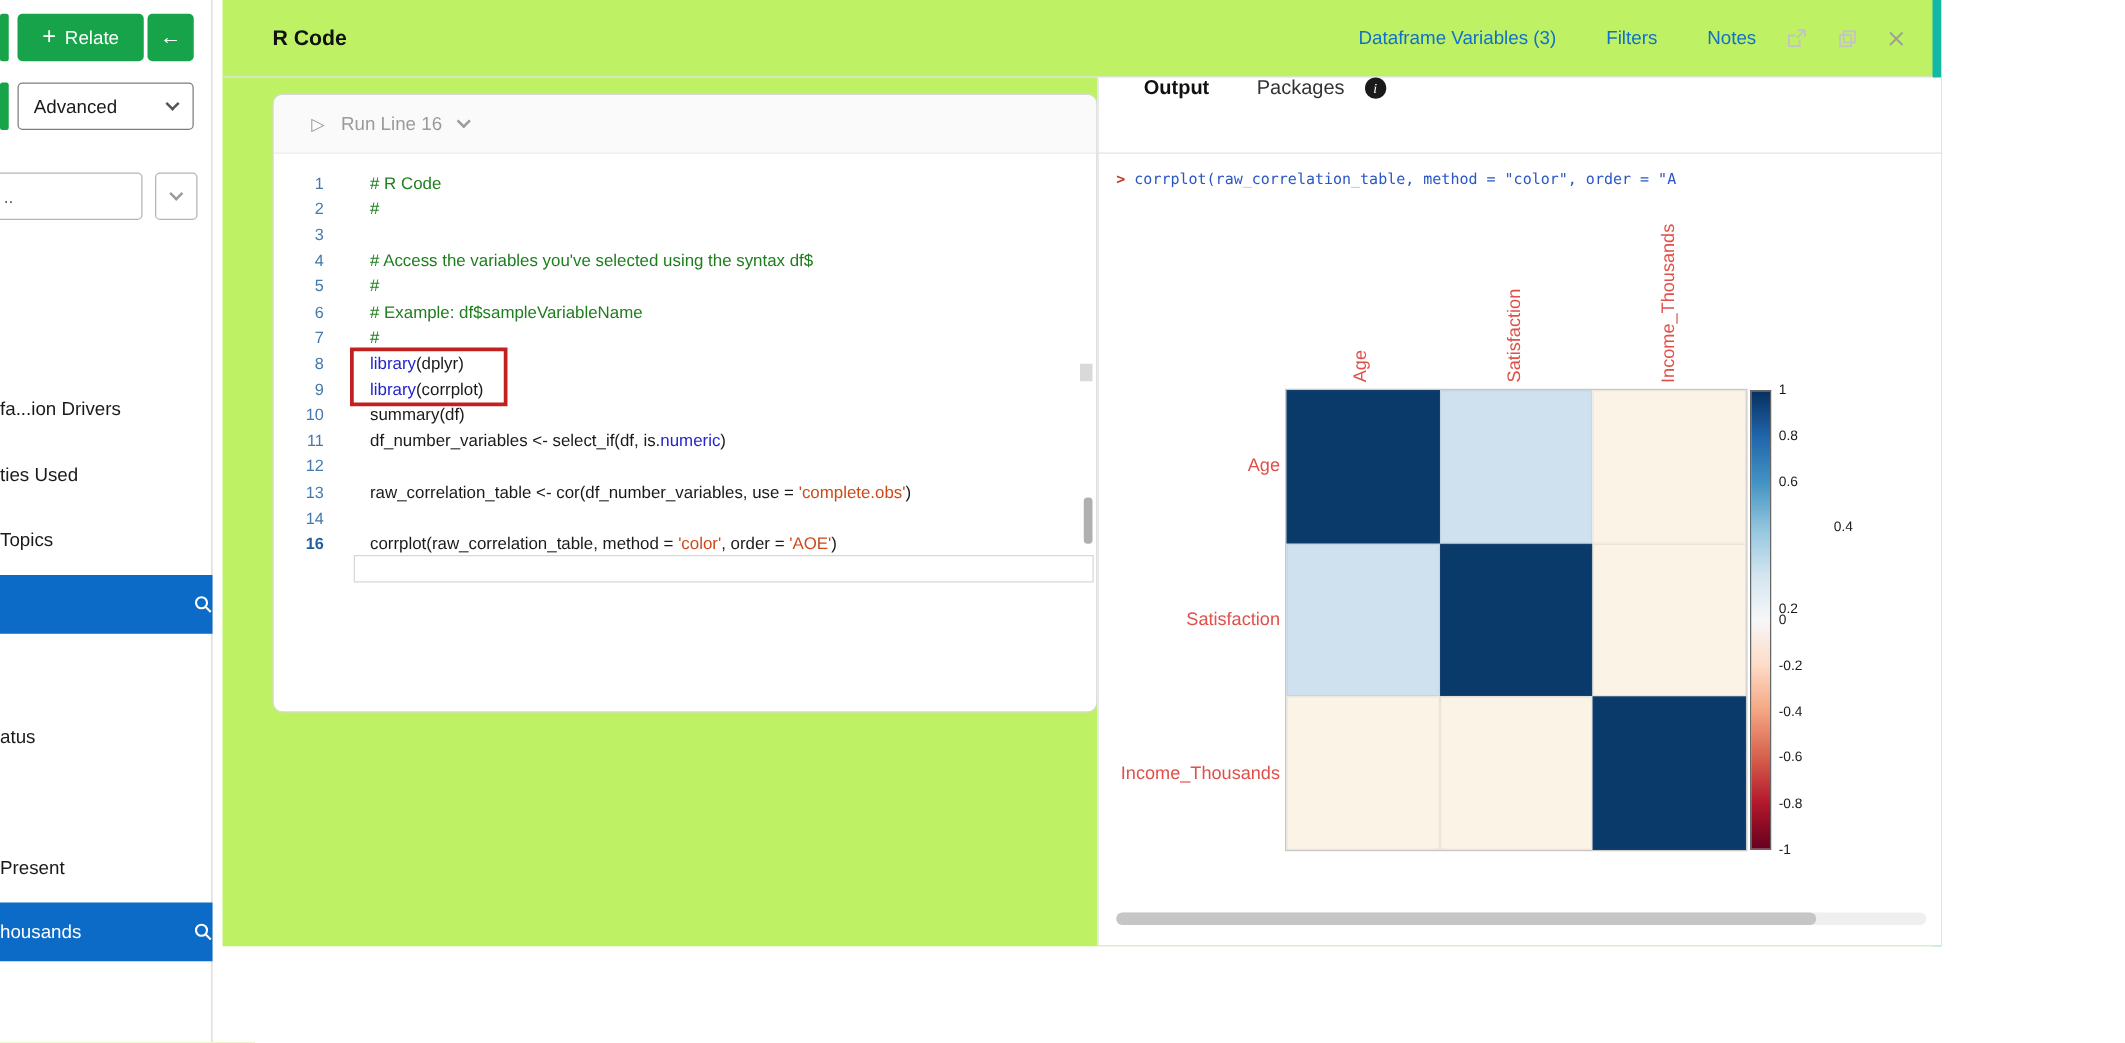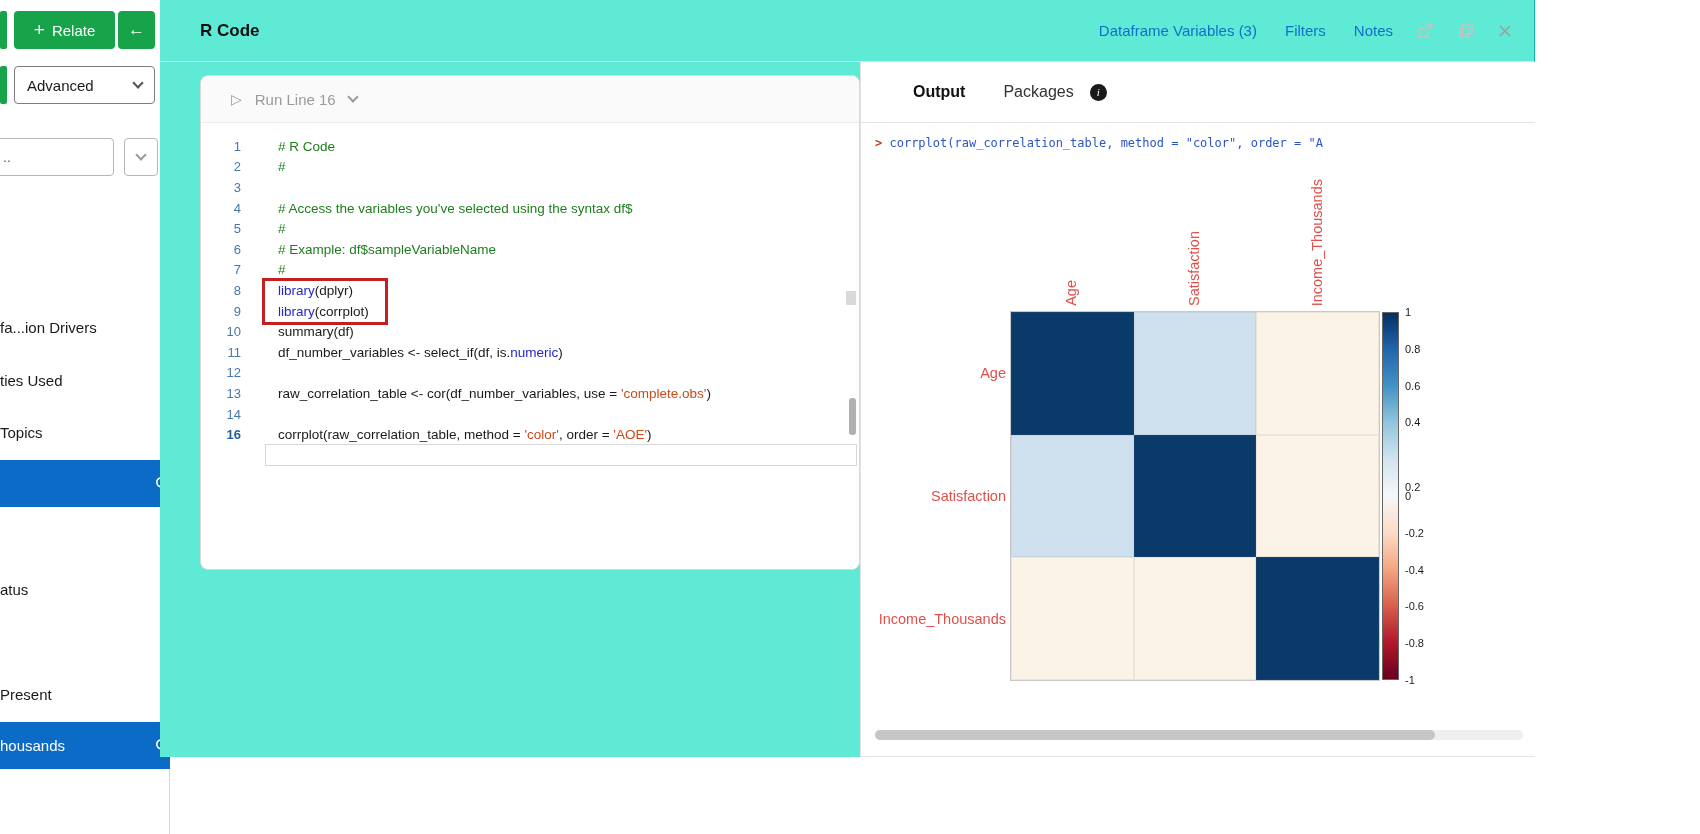--- a/index.html
+++ b/index.html
@@ -23,25 +23,25 @@
   .sb-item.sel{height:47px;background:#0b6bc7;color:#fff;justify-content:space-between;}
   .sb-list .sb-item:nth-child(1){top:317px}
   .sb-list .sb-item:nth-child(2){top:370px}
   .sb-list .sb-item:nth-child(3){top:422px}
   .sb-list .sb-item:nth-child(4){top:460px}
   .sb-list .sb-item:nth-child(5){top:579px}
   .sb-list .sb-item:nth-child(6){top:684px}
   .sb-list .sb-item:nth-child(7){top:722px}
 
   
-  .main{position:absolute;left:160px;top:0;width:1375px;height:757px;background:#5eead4;border-right:1px solid #14b8a6}
+  .main{position:absolute;left:178px;top:0;width:1375px;height:757px;background:#bef264;border-right:7px solid #14b8a6}
   .hdr{position:absolute;left:0;top:0;width:100%;height:62px;border-bottom:1px solid #e3e3e3;display:flex;align-items:center;padding:0 22px 0 40px}
   .hdr-title{font-size:17px;font-weight:bold;color:#111}
   .hdr-right{margin-left:auto;display:flex;align-items:center;gap:24px}
-  .hdr-links{display:flex;align-items:flex-start;gap:28px}
+  .hdr-links{display:flex;align-items:flex-start;gap:40px}
   .hdr-link{color:#1170c9;font-size:15px;text-decoration:none;cursor:pointer}
   .hdr-icon{display:flex;align-items:center;cursor:pointer}
 
   
   .code-card{position:absolute;left:40px;top:75px;width:660px;height:495px;border:1px solid #d8d8d8;border-radius:8px;background:#fff;overflow:hidden}
   .run-bar{height:47px;background:#fafafa;border-bottom:1px solid #ececec;display:flex;align-items:center;gap:13px;padding-left:30px}
   .play{color:#9b9b9b;font-size:14px}
   .run-label{color:#9b9b9b;font-size:15px}
   .code-lines{position:relative;padding-top:13px}
   .cl{display:flex;height:20.6px;align-items:center}
@@ -52,21 +52,21 @@
   .tok-kw{color:#2424cf}
   .tok-st{color:#cb4a1a}
   .tok-pl{color:#1a1a1a}
   .cur-line{position:absolute;left:64px;top:321px;width:592px;height:22px;border:1px solid #d8d8d8;pointer-events:none}
   .annot-box{position:absolute;left:61px;top:155px;width:126px;height:47px;border:3px solid #c32020;pointer-events:none;z-index:3}
   .vsquare{position:absolute;right:3px;top:215px;width:10px;height:14px;background:#d9d9d9}
   .vthumb{position:absolute;right:3px;top:322px;width:7px;height:37px;background:#b0b0b0;border-radius:3px}
 
   
   .output{position:absolute;left:700px;top:62px;width:675px;height:695px;border-left:1px solid #e3e3e3;border-bottom:1px solid #e3e3e3;background:#fff}
-  .tabs{height:61px;border-bottom:1px solid #e3e3e3;display:flex;align-items:center;gap:38px;padding-left:52px}
+  .tabs{height:61px;border-bottom:1px solid #e3e3e3;display:flex;gap:38px;padding-left:36px}
   .tab{font-size:16px;color:#333;cursor:pointer}
   .tab.active{font-weight:bold;color:#111}
   .info-icon{width:17px;height:17px;border-radius:50%;background:#1a1a1a;color:#fff;font-size:11px;font-style:italic;font-family:"Liberation Serif",serif;display:flex;align-items:center;justify-content:center;margin-left:-22px;cursor:pointer}
   .console{margin:13px 0 0 14px;font-family:"DejaVu Sans Mono",monospace;font-size:12px;white-space:nowrap;overflow:hidden}
   .prompt{color:#c03a2b;font-weight:bold}
   .cmd{color:#2a56c6}
 
   
   .plot{position:absolute;left:13px;top:98px;width:552px;height:540px;background:#fff}
   .grid{position:absolute;left:137px;top:152px;width:368px;height:368px;display:grid;grid-template-columns:repeat(3,1fr);grid-template-rows:repeat(3,1fr);outline:1px solid #c9c9c9}
@@ -257,21 +257,21 @@
             <div class="cell" title="-0.05" style="background: rgb(251, 243, 230);"></div>
             <div class="cell" title="-0.05" style="background: rgb(251, 243, 230);"></div>
             <div class="cell" title="-0.05" style="background: rgb(251, 243, 230);"></div>
             <div class="cell" title="1" style="background: rgb(10, 58, 106);"></div>
           </div>
         <div class="cbar" style="background: linear-gradient(rgb(5, 48, 97), rgb(33, 102, 172), rgb(67, 147, 195), rgb(146, 197, 222), rgb(209, 229, 240), rgb(247, 247, 247), rgb(253, 219, 199), rgb(244, 165, 130), rgb(214, 96, 77), rgb(178, 24, 43), rgb(103, 0, 31));"></div>
         <div class="cticks">
             <div class="ctick" style="top: 0px;">1</div>
             <div class="ctick" style="top: 36.8px;">0.8</div>
             <div class="ctick" style="top: 73.6px;">0.6</div>
-            <div class="ctick" style="top: 110.4px;">0.4</div>
+            <div class="ctick" style="top: 110.4px; margin-left: 44px;">0.4</div>
             <div class="ctick" style="top: 147.2px; margin-top: 28px;">0.2</div>
             <div class="ctick" style="top: 184px;">0</div>
             <div class="ctick" style="top: 220.8px;">-0.2</div>
             <div class="ctick" style="top: 257.6px;">-0.4</div>
             <div class="ctick" style="top: 294.4px;">-0.6</div>
             <div class="ctick" style="top: 331.2px;">-0.8</div>
             <div class="ctick" style="top: 368px;">-1</div>
           </div>
         <div class="tlabs">
             <div class="tlab" style="left: 189px; color: rgb(224, 80, 74);">Age</div>

